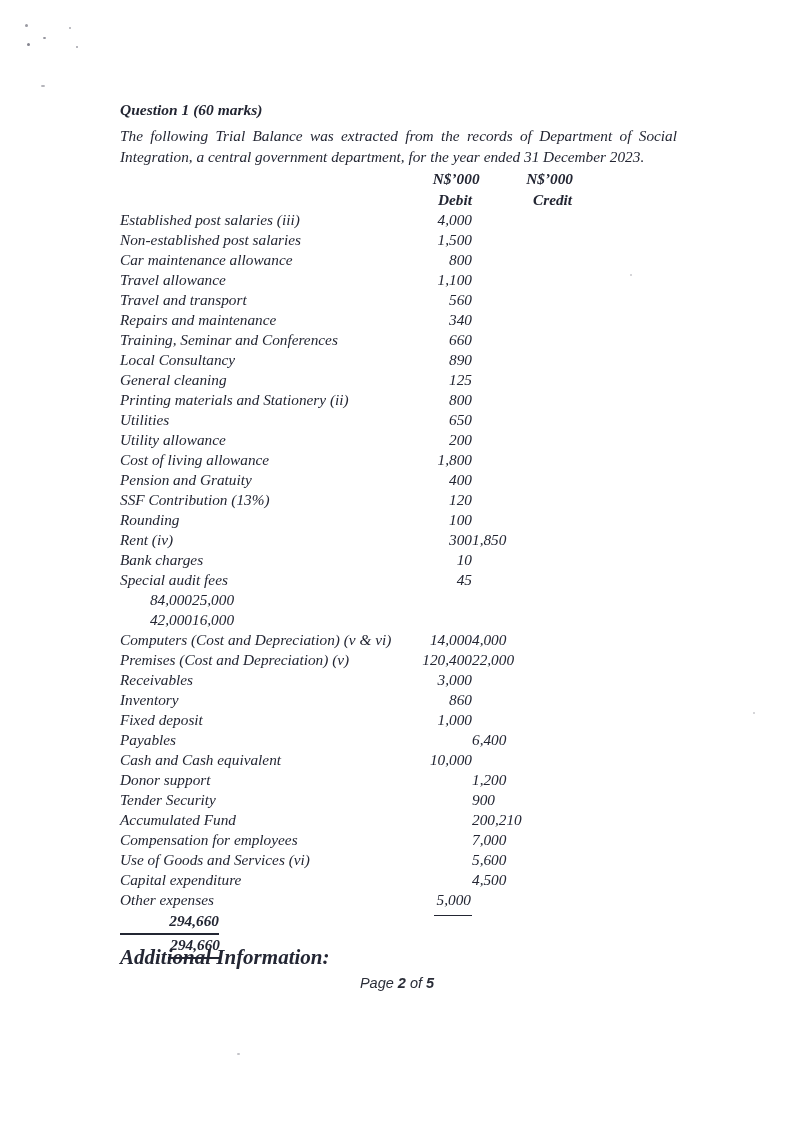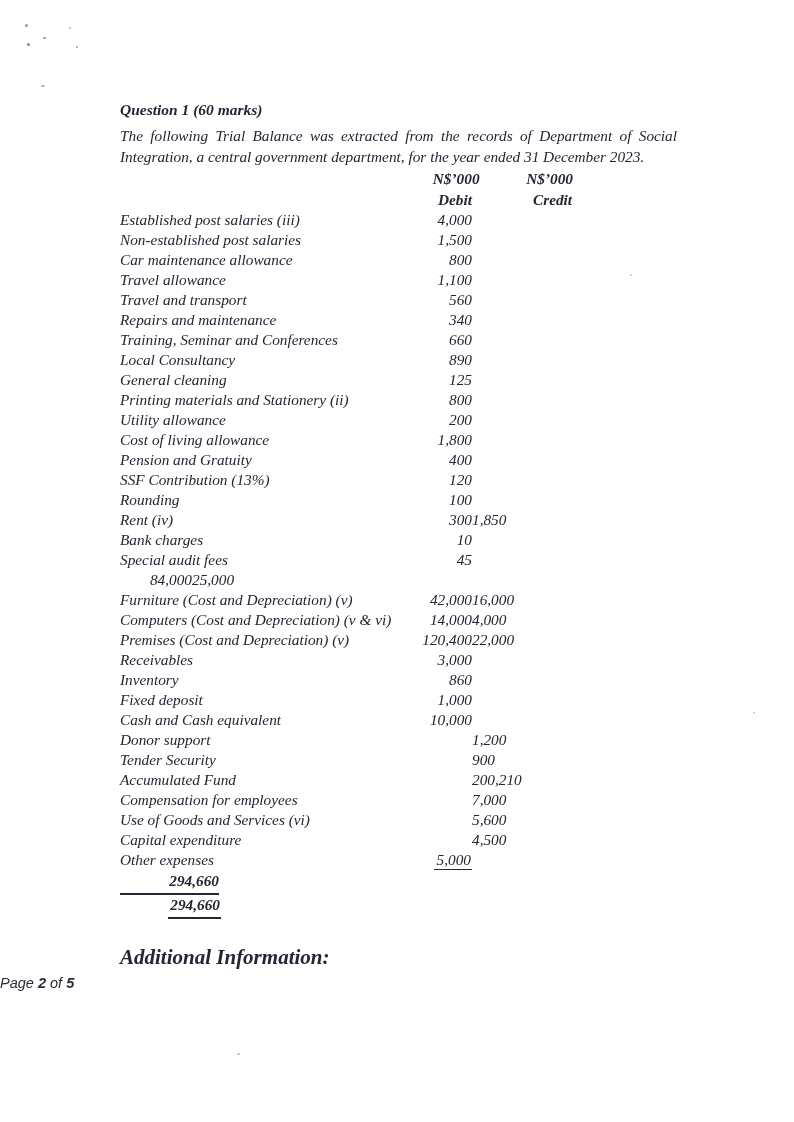--- a/index.html
+++ b/index.html
@@ -39,21 +39,21 @@
   }
   .tb-head-row { display: flex; height: 21px; line-height: 21px; font-weight: bold; }
   .th-spacer { width: 318px; }
   .th-debit { width: 95px; text-align: left; }
   .th-credit { flex: 1; text-align: left; }
 
   .tb-row { display: flex; height: 20px; line-height: 20px; }
   .tb-label { width: 280px; white-space: nowrap; }
   .tb-debit { width: 72px; text-align: right; }
   .tb-credit { width: 101px; }
-  .u1 { border-bottom: 1.5px solid #232633; padding: 0 1px 1px 3px; }
+  .u1 { border-bottom: 1.5px solid #232633; padding: 0 1px 7px 3px; }
 
   .tb-total-row { display: flex; height: 24px; line-height: 20px; font-weight: bold; margin-top: 1px; flex-direction: column; }
   .tt-spacer { width: 253px; }
   .tt-debit {
     width: 99px;
     text-align: right;
     border-bottom: 2.5px solid #232633;
     padding-bottom: 2px;
     height: 20px;
   }
@@ -64,20 +64,21 @@
     position: absolute;
     left: 120px; top: 945px;
     font-size: 21px;
     font-weight: bold;
     white-space: nowrap;
   }
   .footer {
     position: absolute;
     left: 0; top: 975px;
     width: 794px;
+    text-align: center;
     font-family: "Liberation Sans", sans-serif;
     font-size: 14.5px;
     color: #2a2d38;
   }
   .footer b { font-weight: bold; }
 
   .speck { position: absolute; border-radius: 50%; }
 </style>
 </head>
 <body>
@@ -167,20 +168,25 @@
     <div class="tb-debit"><span>125</span></div>
     <div class="tb-credit"></div>
   </div>
 
   <div class="tb-row">
     <div class="tb-label">Printing materials and Stationery (ii)</div>
     <div class="tb-debit"><span>800</span></div>
     <div class="tb-credit"></div>
   </div>
 
+  <div class="tb-row">
+    <div class="tb-label">Utilities</div>
+    <div class="tb-debit"><span>650</span></div>
+    <div class="tb-credit"></div>
+  </div>
 
   <div class="tb-row">
     <div class="tb-label">Utility allowance</div>
     <div class="tb-debit"><span>200</span></div>
     <div class="tb-credit"></div>
   </div>
 
   <div class="tb-row">
     <div class="tb-label">Cost of living allowance</div>
     <div class="tb-debit"><span>1,800</span></div>
@@ -222,21 +228,20 @@
     <div class="tb-debit"><span>45</span></div>
     <div class="tb-credit"></div>
   </div>
 
   <div class="tb-row">
     <div class="tb-debit"><span>84,000</span></div>
     <div class="tb-credit">25,000</div>
   </div>
 
   <div class="tb-row">
-    <div class="tb-label">Furniture (Cost and Depreciation) (v)</div>
     <div class="tb-debit"><span>42,000</span></div>
     <div class="tb-credit">16,000</div>
   </div>
 
   <div class="tb-row">
     <div class="tb-label">Computers (Cost and Depreciation) (v &amp; vi)</div>
     <div class="tb-debit"><span>14,000</span></div>
     <div class="tb-credit">4,000</div>
   </div>
 
@@ -257,20 +262,25 @@
     <div class="tb-debit"><span>860</span></div>
     <div class="tb-credit"></div>
   </div>
 
   <div class="tb-row">
     <div class="tb-label">Fixed deposit</div>
     <div class="tb-debit"><span>1,000</span></div>
     <div class="tb-credit"></div>
   </div>
 
+  <div class="tb-row">
+    <div class="tb-label">Payables</div>
+    <div class="tb-debit"><span></span></div>
+    <div class="tb-credit">6,400</div>
+  </div>
 
   <div class="tb-row">
     <div class="tb-label">Cash and Cash equivalent</div>
     <div class="tb-debit"><span>10,000</span></div>
     <div class="tb-credit"></div>
   </div>
 
   <div class="tb-row">
     <div class="tb-label">Donor support</div>
     <div class="tb-debit"><span></span></div>

